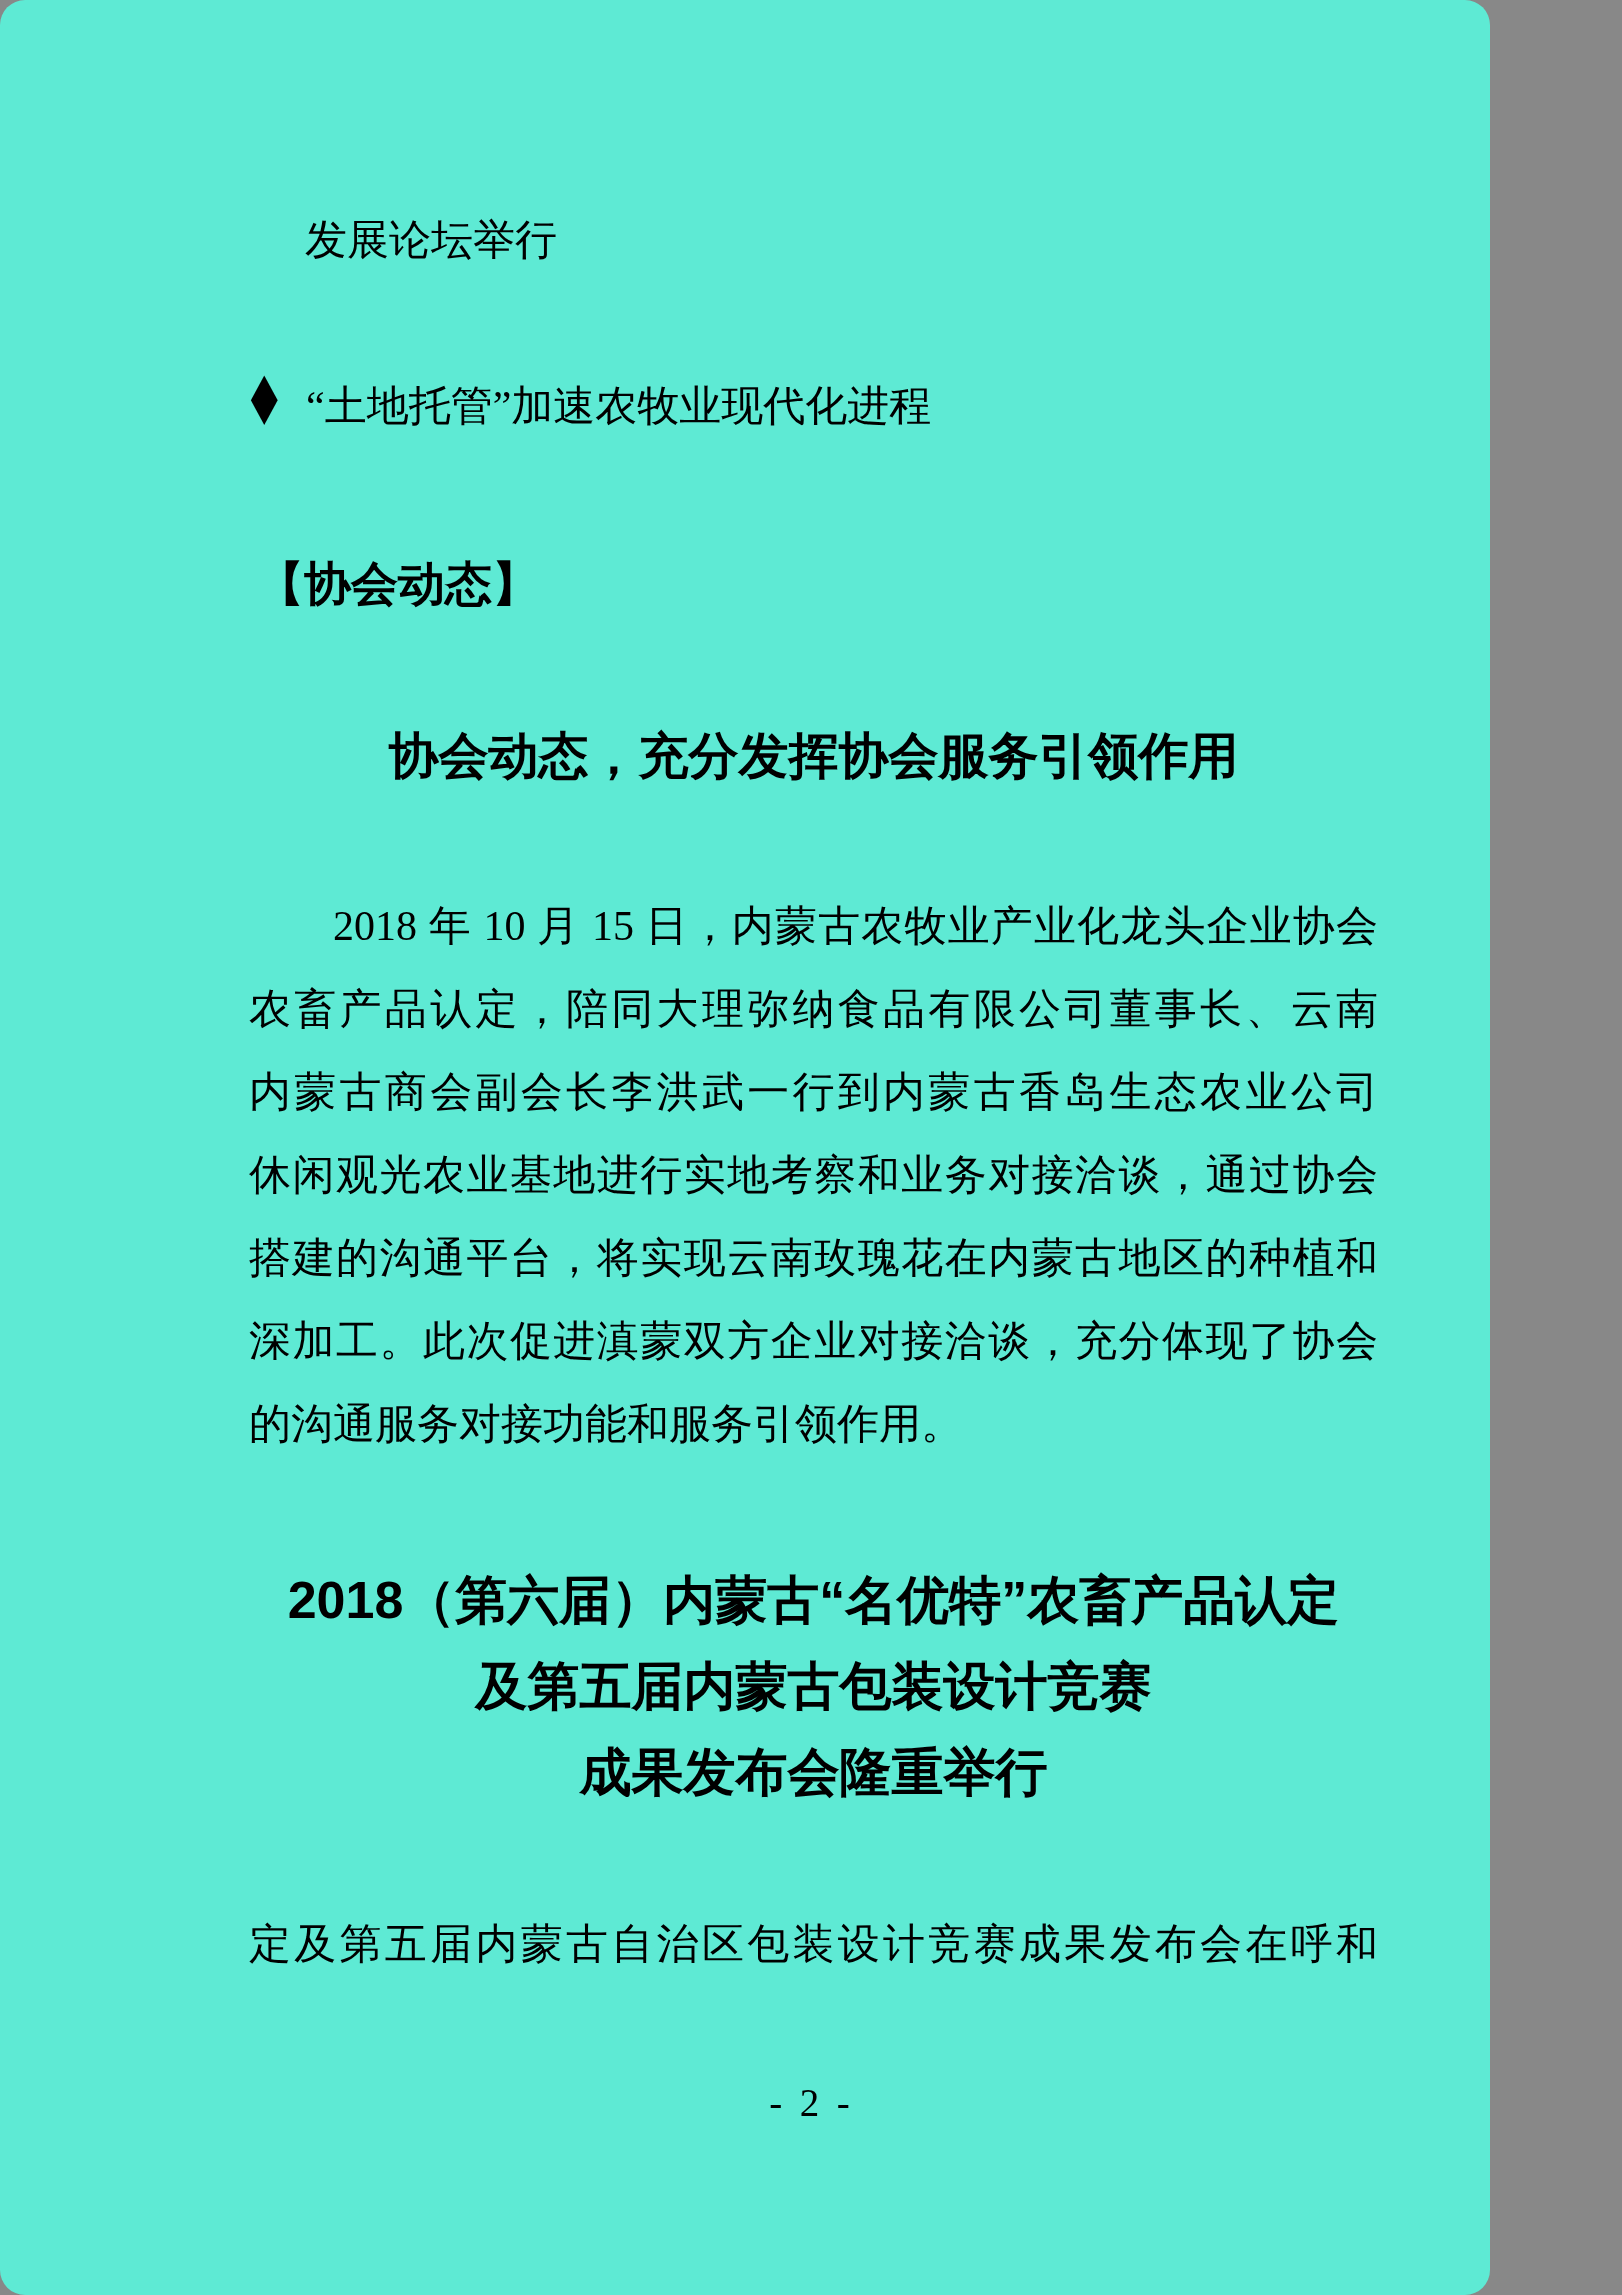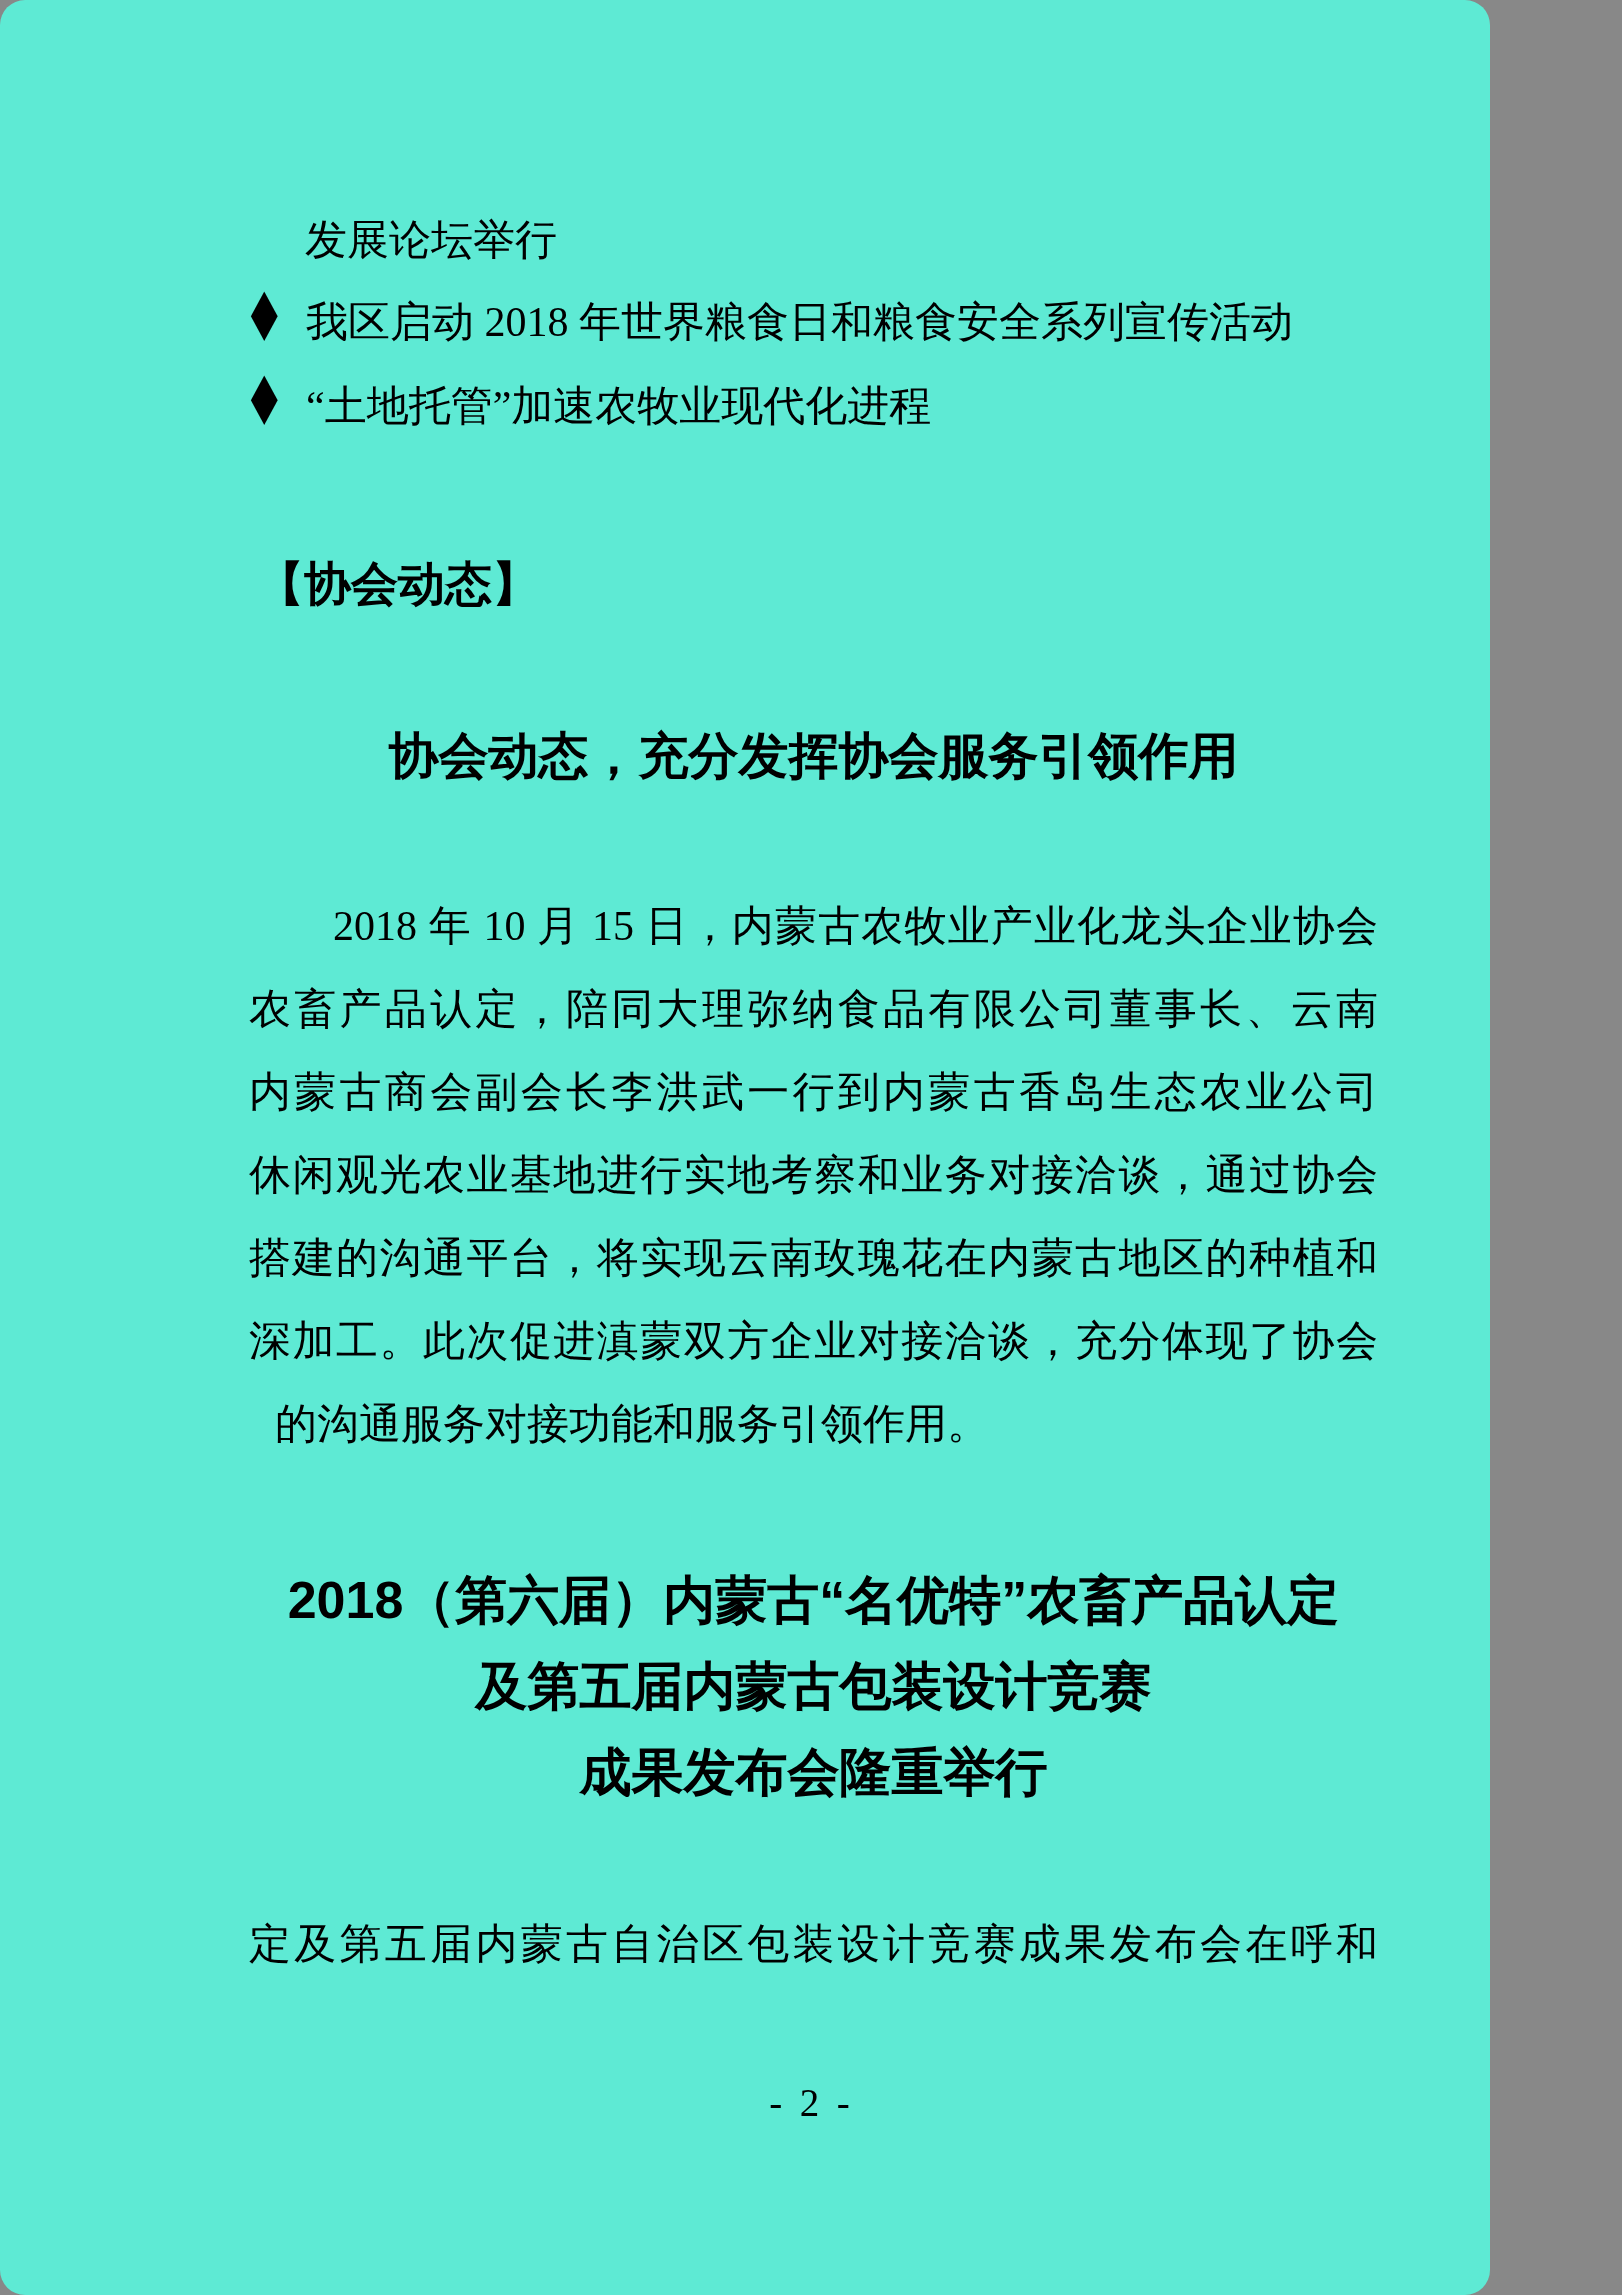--- a/index.html
+++ b/index.html
@@ -79,21 +79,20 @@
     font-size: 42px;
     line-height: 83px;
     white-space: nowrap;
     text-align: justify;
     text-align-last: justify;
   }
   .para .pline.indent { text-indent: 84px; }
   .para .pline.lastline {
     text-align: left;
     text-align-last: left;
-    margin-left: 26px;
   }
   #article1-paragraph { top: 885px; }
   #article2-paragraph { top: 1903px; }
   #article2-paragraph .pline { line-height: 83px; }
   
   .article2-title {
     left: 249px;
     top: 1557px;
     width: 1129px;
     font-family: "Liberation Sans", "DejaVu Sans", sans-serif;
@@ -115,23 +114,20 @@
     white-space: nowrap;
   }
 </style>
 </head>
 <body>
 
 <div id="page">
 
   <div class="abs toc-cont-line">发展论坛举行</div>
 
-  <div class="abs toc-bullet-row row-0">
-    <span class="bullet-marker"><span>◆</span></span><span>我区启动 2018 年世界粮食日和粮食安全系列宣传活动</span>
-  </div>
 
   <div class="abs section-header">【协会动态】</div>
 
   <div class="abs toc-bullet-row row-1">
     <span class="bullet-marker"><span>◆</span></span><span>“土地托管”加速农牧业现代化进程</span>
   </div>
 
   <div class="abs article1-title">协会动态，充分发挥协会服务引领作用</div>
 
   <div class="abs para" id="article1-paragraph">

